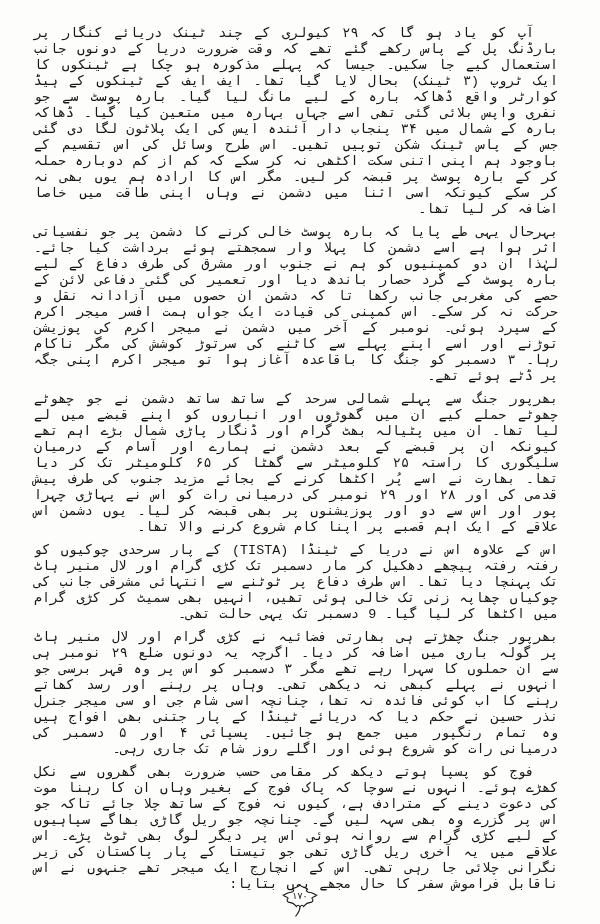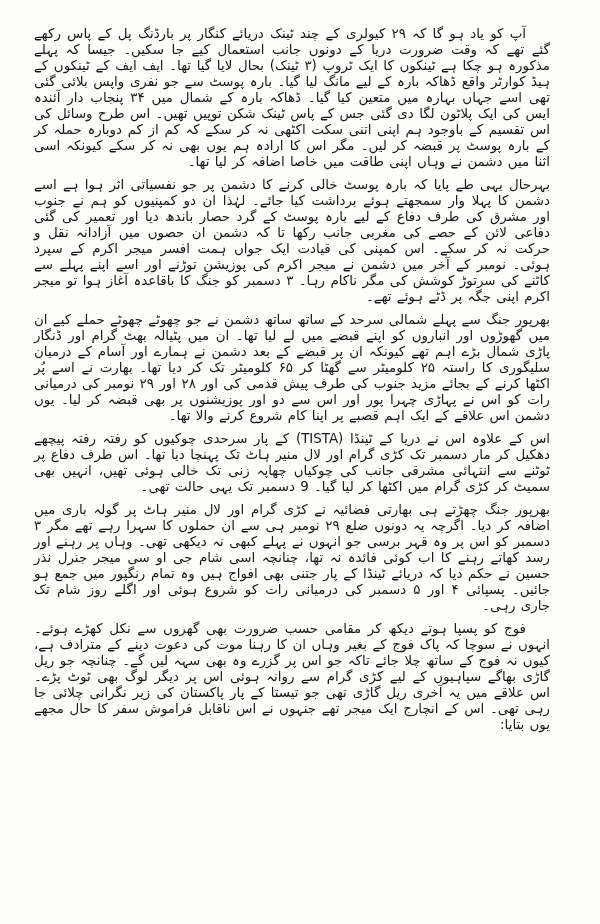--- a/index.html
+++ b/index.html
@@ -24,21 +24,22 @@
     right: 34px;
     left: 34px;
     direction: rtl;
     unicode-bidi: embed;
     text-align: justify;
     font-size: 13.4px;
     line-height: 16px;
     word-spacing: 1px;
   }
   .para {
-    margin: 0 16px 7px 0;
+    margin: 0 8px 7px 0;
+    font-family: Liberation Mono, monospace;
   }
   .para.indent {
     text-indent: 24px;
   }
   .page-footer {
     position: absolute;
     bottom: 6px;
     left: 0;
     right: 0;
     display: flex;
@@ -72,14 +73,37 @@
 
   <main class="text-block">
     <p class="para indent">آپ کو یاد ہو گا کہ ۲۹ کیولری کے چند ٹینک دریائے کنگار پر بارڈنگ پل کے پاس رکھے گئے تھے کہ وقت ضرورت دریا کے دونوں جانب استعمال کیے جا سکیں۔ جیسا کہ پہلے مذکورہ ہو چکا ہے ٹینکوں کا ایک ٹروپ (۳ ٹینک) بحال لایا گیا تھا۔ ایف ایف کے ٹینکوں کے ہیڈ کوارٹر واقع ڈھاکہ بارہ کے لیے مانگ لیا گیا۔ بارہ پوسٹ سے جو نفری واپس بلائی گئی تھی اسے جہاں بہارہ میں متعین کیا گیا۔ ڈھاکہ بارہ کے شمال میں ۳۴ پنجاب دار آئندہ ایس کی ایک پلاٹون لگا دی گئی جس کے پاس ٹینک شکن توپیں تھیں۔ اس طرح وسائل کی اس تقسیم کے باوجود ہم اپنی اتنی سکت اکٹھی نہ کر سکے کہ کم از کم دوبارہ حملہ کر کے بارہ پوسٹ پر قبضہ کر لیں۔ مگر اس کا ارادہ ہم یوں بھی نہ کر سکے کیونکہ اسی اثنا میں دشمن نے وہاں اپنی طاقت میں خاصا اضافہ کر لیا تھا۔</p>
     <p class="para">بہرحال یہی طے پایا کہ بارہ پوسٹ خالی کرنے کا دشمن پر جو نفسیاتی اثر ہوا ہے اسے دشمن کا پہلا وار سمجھتے ہوئے برداشت کیا جائے۔ لہٰذا ان دو کمپنیوں کو ہم نے جنوب اور مشرق کی طرف دفاع کے لیے بارہ پوسٹ کے گرد حصار باندھ دیا اور تعمیر کی گئی دفاعی لائن کے حصے کی مغربی جانب رکھا تا کہ دشمن ان حصوں میں آزادانہ نقل و حرکت نہ کر سکے۔ اس کمپنی کی قیادت ایک جواں ہمت افسر میجر اکرم کے سپرد ہوئی۔ نومبر کے آخر میں دشمن نے میجر اکرم کی پوزیشن توڑنے اور اسے اپنے پہلے سے کاٹنے کی سرتوڑ کوشش کی مگر ناکام رہا۔ ۳ دسمبر کو جنگ کا باقاعدہ آغاز ہوا تو میجر اکرم اپنی جگہ پر ڈٹے ہوئے تھے۔</p>
     <p class="para">بھرپور جنگ سے پہلے شمالی سرحد کے ساتھ ساتھ دشمن نے جو چھوٹے چھوٹے حملے کیے ان میں گھوڑوں اور انباروں کو اپنے قبضے میں لے لیا تھا۔ ان میں پٹیالہ بھٹ گرام اور ڈنگار پاڑی شمال بڑے اہم تھے کیونکہ ان پر قبضے کے بعد دشمن نے ہمارے اور آسام کے درمیان سلیگوری کا راستہ ۲۵ کلومیٹر سے گھٹا کر ۶۵ کلومیٹر تک کر دیا تھا۔ بھارت نے اسے پُر اکٹھا کرنے کے بجائے مزید جنوب کی طرف پیش قدمی کی اور ۲۸ اور ۲۹ نومبر کی درمیانی رات کو اس نے پہاڑی چہرا پور اور اس سے دو اور پوزیشنوں پر بھی قبضہ کر لیا۔ یوں دشمن اس علاقے کے ایک اہم قصبے پر اپنا کام شروع کرنے والا تھا۔</p>
     <p class="para">اس کے علاوہ اس نے دریا کے ٹینڈا (TISTA) کے پار سرحدی چوکیوں کو رفتہ رفتہ پیچھے دھکیل کر مار دسمبر تک کڑی گرام اور لال منیر ہاٹ تک پہنچا دیا تھا۔ اس طرف دفاع پر ٹوٹنے سے انتہائی مشرقی جانب کی چوکیاں چھاپہ زنی تک خالی ہوئی تھیں، انہیں بھی سمیٹ کر کڑی گرام میں اکٹھا کر لیا گیا۔ 9 دسمبر تک یہی حالت تھی۔</p>
     <p class="para">بھرپور جنگ چھڑتے ہی بھارتی فضائیہ نے کڑی گرام اور لال منیر ہاٹ پر گولہ باری میں اضافہ کر دیا۔ اگرچہ یہ دونوں ضلع ۲۹ نومبر ہی سے ان حملوں کا سہرا رہے تھے مگر ۳ دسمبر کو اس پر وہ قہر برسی جو انہوں نے پہلے کبھی نہ دیکھی تھی۔ وہاں پر رہنے اور رسد کھاتے رہنے کا اب کوئی فائدہ نہ تھا، چنانچہ اسی شام جی او سی میجر جنرل نذر حسین نے حکم دیا کہ دریائے ٹینڈا کے پار جتنی بھی افواج ہیں وہ تمام رنگپور میں جمع ہو جائیں۔ پسپائی ۴ اور ۵ دسمبر کی درمیانی رات کو شروع ہوئی اور اگلے روز شام تک جاری رہی۔</p>
     <p class="para indent">فوج کو پسپا ہوتے دیکھ کر مقامی حسب ضرورت بھی گھروں سے نکل کھڑے ہوئے۔ انہوں نے سوچا کہ پاک فوج کے بغیر وہاں ان کا رہنا موت کی دعوت دینے کے مترادف ہے، کیوں نہ فوج کے ساتھ چلا جائے تاکہ جو اس پر گزرے وہ بھی سہہ لیں گے۔ چنانچہ جو ریل گاڑی بھاگے سپاہیوں کے لیے کڑی گرام سے روانہ ہوئی اس پر دیگر لوگ بھی ٹوٹ پڑے۔ اس علاقے میں یہ آخری ریل گاڑی تھی جو تیستا کے پار پاکستان کی زیر نگرانی چلائی جا رہی تھی۔ اس کے انچارج ایک میجر تھے جنہوں نے اس ناقابل فراموش سفر کا حال مجھے یوں بتایا:</p>
   </main>
 
+  <footer class="page-footer">
+    <div class="ornament">
+      <svg width="36" height="34" viewBox="0 0 36 34" aria-hidden="true">
+        <path d="M18 1
+                 C16 4 12.5 3 10.5 5.2
+                 C12.5 6.2 11.5 8.2 9.2 8.2
+                 C4.5 8.2 3.5 11 1.2 11.2
+                 C3.2 13.2 5.2 12.2 6.2 14.2
+                 C4.2 16.2 5.2 18.6 8.4 18.6
+                 C11.4 18.6 12.6 20.6 14.4 22.6
+                 C15.4 20.8 16.6 20.8 18 22.8
+                 C19.4 20.8 20.6 20.8 21.6 22.6
+                 C23.4 20.6 24.6 18.6 27.6 18.6
+                 C30.8 18.6 31.8 16.2 29.8 14.2
+                 C30.8 12.2 32.8 13.2 34.8 11.2
+                 C32.5 11 31.5 8.2 26.8 8.2
+                 C24.5 8.2 23.5 6.2 25.5 5.2
+                 C23.5 3 20 4 18 1 Z" fill="#fdfdfb" stroke="#171717" stroke-width="1.1"></path>
+        <path d="M18 22.8 C18 26.5 16 29.5 13.5 32.5" fill="none" stroke="#171717" stroke-width="1.1"></path>
+      </svg>
+      <span class="page-num">۱۷۰</span>
+    </div>
+  </footer>
 
 </div>
 
 </body></html>

